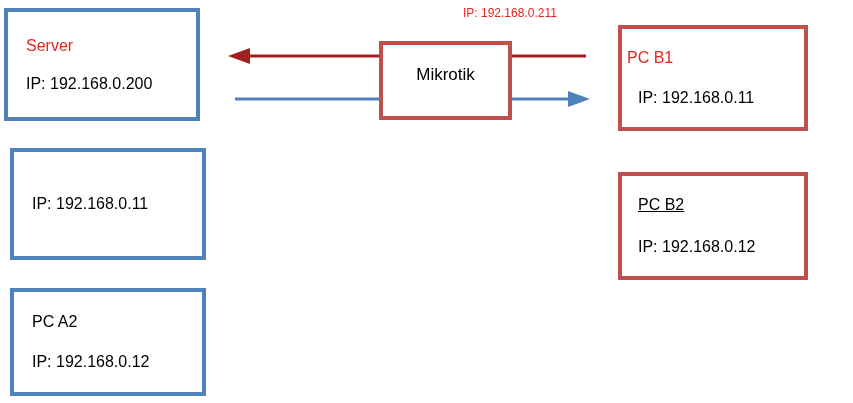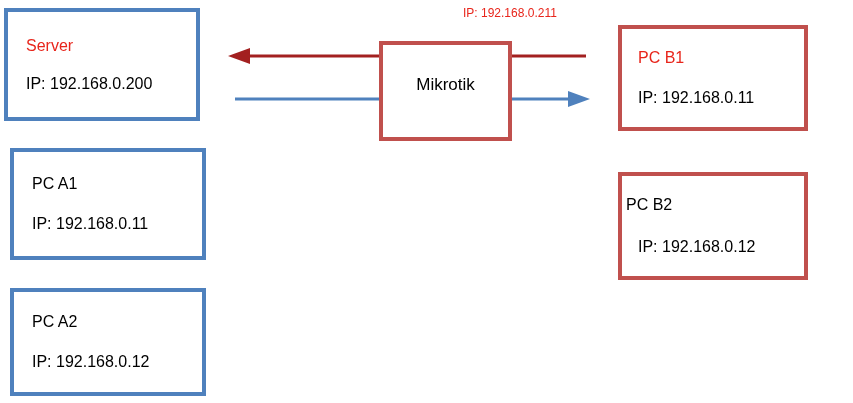--- a/index.html
+++ b/index.html
@@ -52,32 +52,32 @@
   
   #node-server { left: 4px;  top: 8px;   width: 196px; height: 113px; }
   #node-pc-a1  { left: 10px;  top: 148px; width: 196px; height: 112px; }
   #node-pc-a2  { left: 10px;  top: 288px; width: 196px; height: 108px; }
   #node-pc-b1  { left: 618px; top: 25px;  width: 190px; height: 106px; }
   #node-pc-b2  { left: 618px; top: 172px; width: 190px; height: 108px; }
 
   #node-server .title { margin-bottom: 22px; }
   #node-pc-a1  .title { margin-bottom: 24px; }
   #node-pc-a2  .title { margin-bottom: 24px; }
-  #node-pc-b1  .title { margin-bottom: 24px; padding-left: 16px; }
+  #node-pc-b1  .title { margin-bottom: 24px; padding-left: 5px; }
   #node-pc-b1  .ip    { padding-left: 16px; }
-  #node-pc-b2  .title { margin-bottom: 26px; padding-left: 4px; }
+  #node-pc-b2  .title { margin-bottom: 26px; padding-left: 16px; text-decoration: underline; }
   #node-pc-b2  .ip    { padding-left: 16px; }
 
   
   #node-mikrotik {
     position: absolute;
     left: 379px;
     top: 41px;
     width: 133px;
-    height: 100px;
+    height: 79px;
     box-sizing: border-box;
     border: 4px solid #C0504D;
     background: #ffffff;
     display: flex;
     align-items: center;
     justify-content: center;
     z-index: 5;
   }
   #node-mikrotik .title {
     font-size: 17px;
@@ -126,21 +126,20 @@
       <polygon points="590,99 568,91 568,107" fill="#4F81BD"></polygon>
     </g>
   </svg>
 
   <div class="node blue" id="node-server">
     <div class="title red-text">Server</div>
     <div class="ip">IP: 192.168.0.200</div>
   </div>
 
   <div class="node blue" id="node-pc-a1">
-    <div class="title black-text">PC A1</div>
     <div class="ip">IP: 192.168.0.11</div>
   </div>
 
   <div class="node blue" id="node-pc-a2">
     <div class="title black-text">PC A2</div>
     <div class="ip">IP: 192.168.0.12</div>
   </div>
 
   <div class="node red" id="node-pc-b1">
     <div class="title red-text">PC B1</div>

